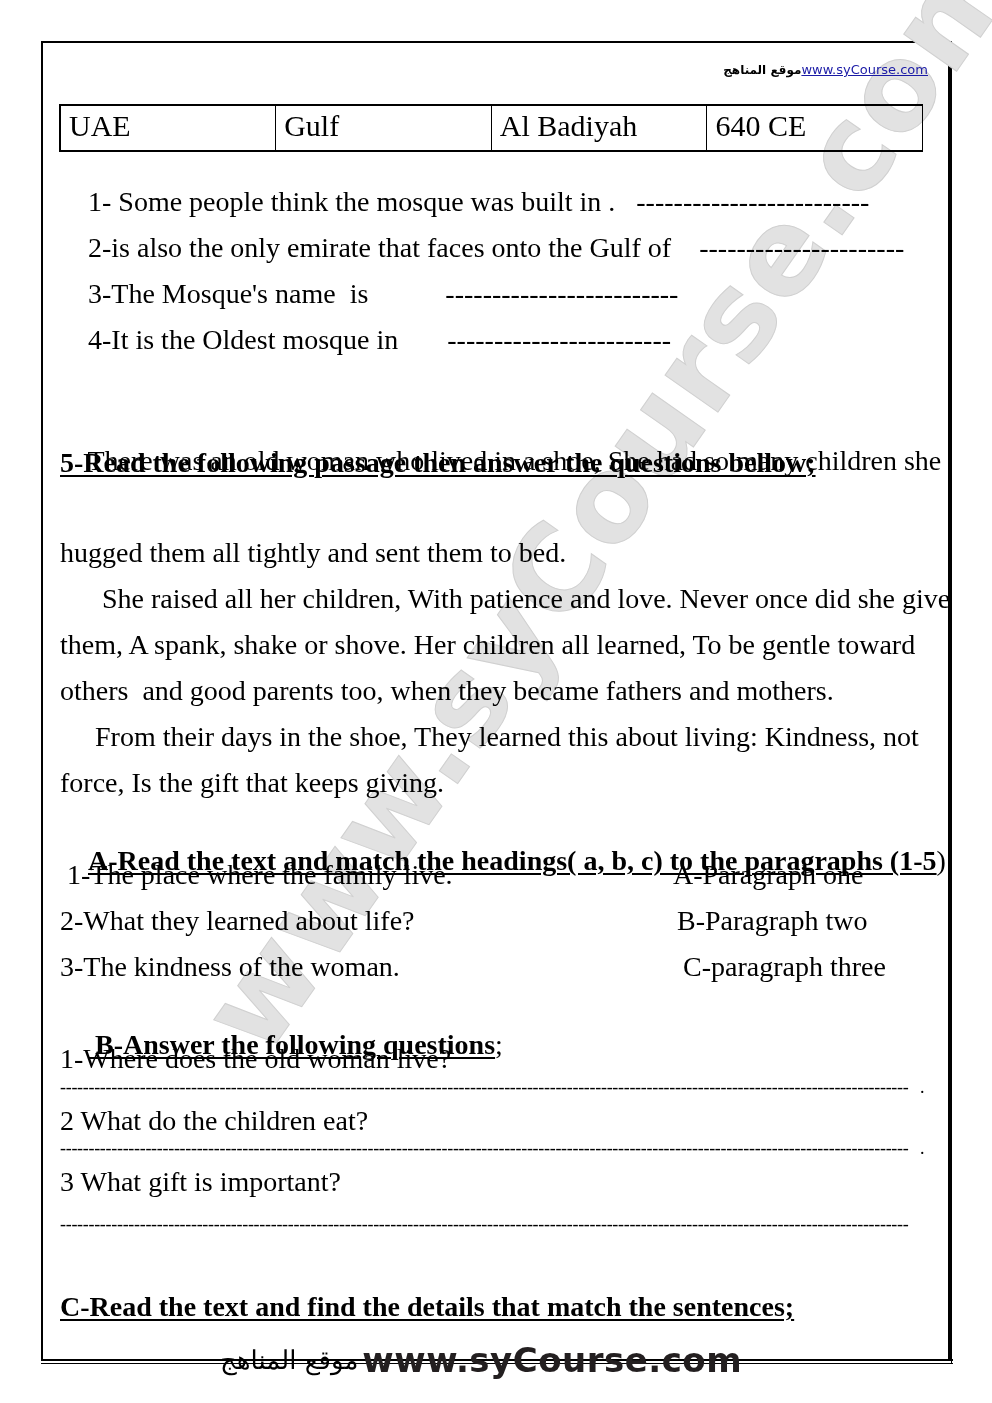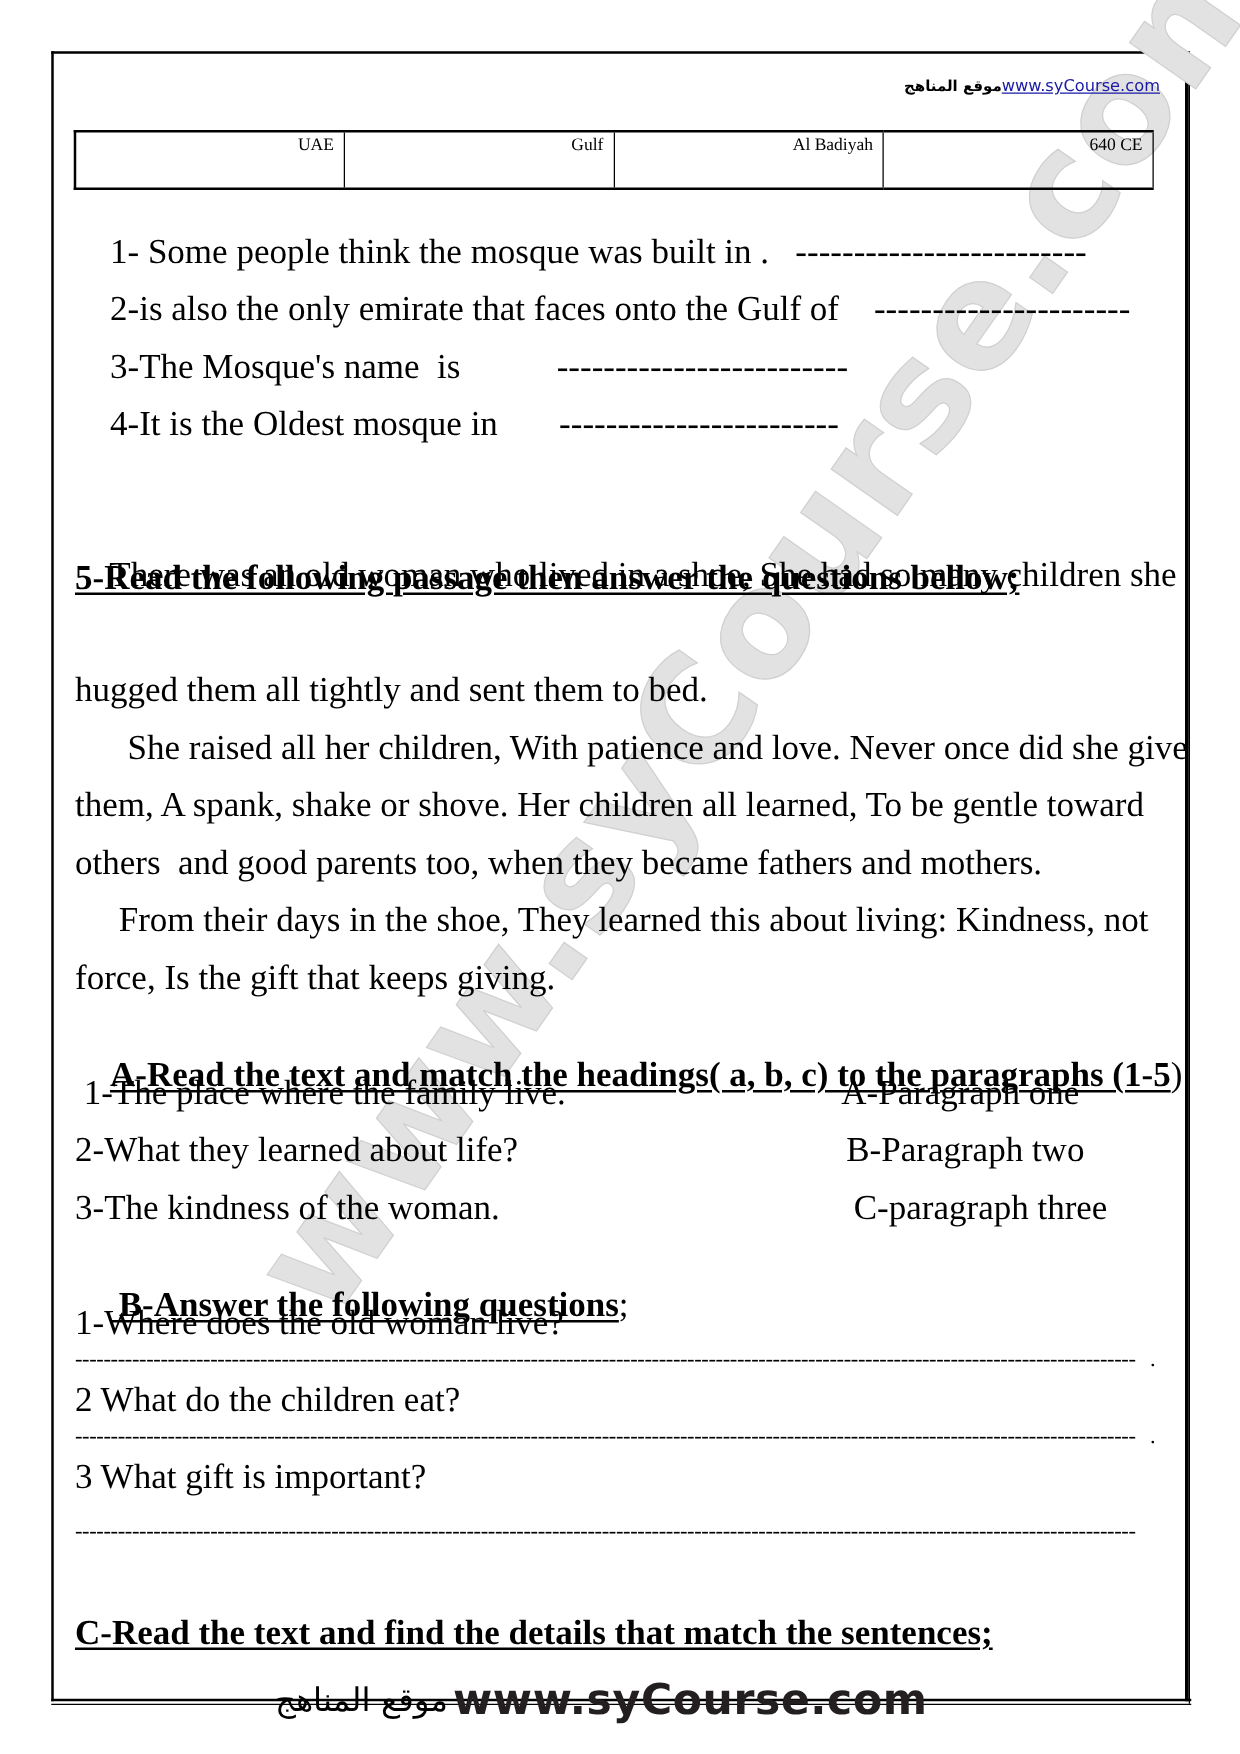--- a/index.html
+++ b/index.html
@@ -24,22 +24,22 @@
 
   
   .header-link { position: absolute; right: 64px; top: 62px; font-family: "DejaVu Sans", sans-serif;
                  font-size: 13px; white-space: nowrap; }
   .header-link a { color: #1a1aa6; text-decoration: underline; }
   .header-link .ar { font-weight: bold; color: #000; font-size: 12px; }
 
   
   table.bank { position: absolute; left: 59px; top: 104px; width: 864px; height: 48px;
                border-collapse: collapse; }
-  table.bank td { border: 1.5px solid #000; font-size: 14px; padding: 0 8px; vertical-align: top;
-                  padding-top: 3px; width: 25%; text-align: right; }
+  table.bank td { border: 1.5px solid #000; font-size: 30px; padding: 0 8px; vertical-align: top;
+                  padding-top: 3px; width: 25%; }
   table.bank tr td:first-child { border-left: 2px solid #000; }
   table.bank tr td { border-top: 2px solid #000; border-bottom: 2px solid #000; }
 
   .line { position: absolute; left: 60px; font-size: 28px; white-space: pre; }
   .bold-u { font-weight: bold; text-decoration: underline; text-decoration-thickness: 2px; text-underline-offset: 3px; margin-top: 32px; }
 
   .dashes { letter-spacing: 0px; }
   .answer-line { position: absolute; left: 60px; font-size: 18px; letter-spacing: -0.3px; white-space: nowrap; overflow: hidden; }
 
   

